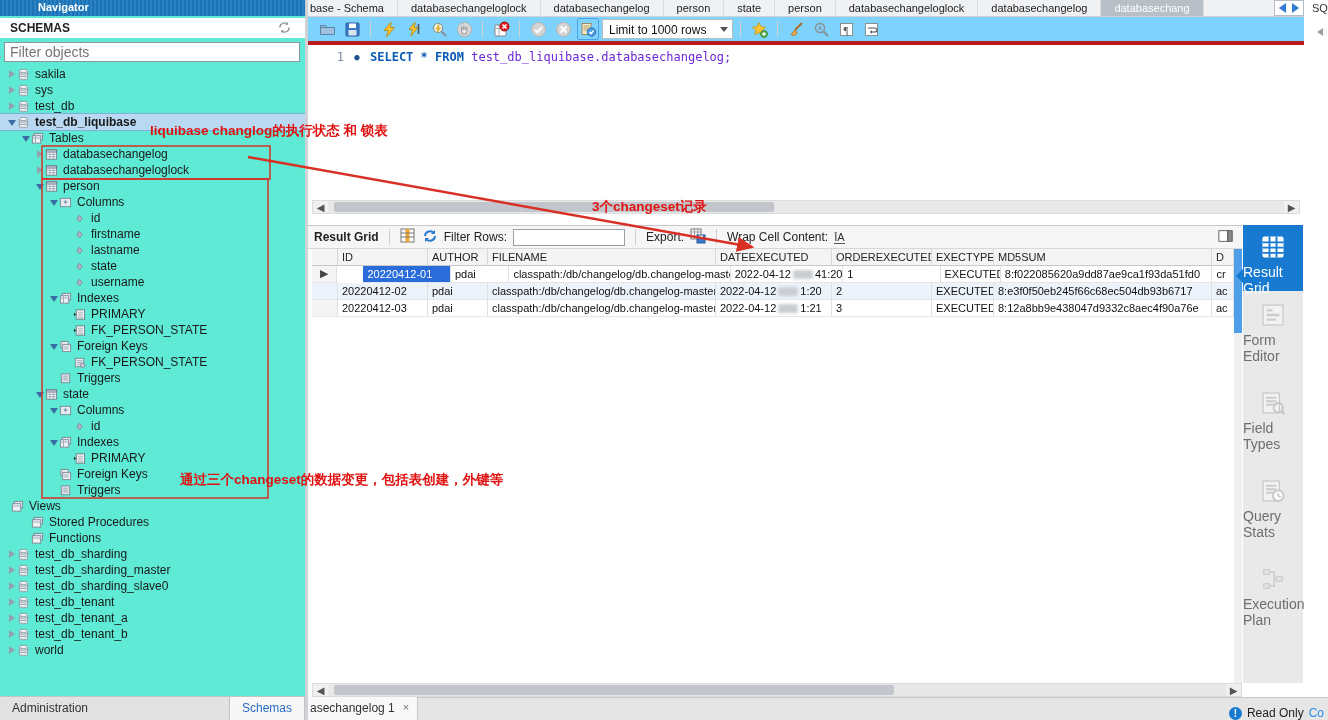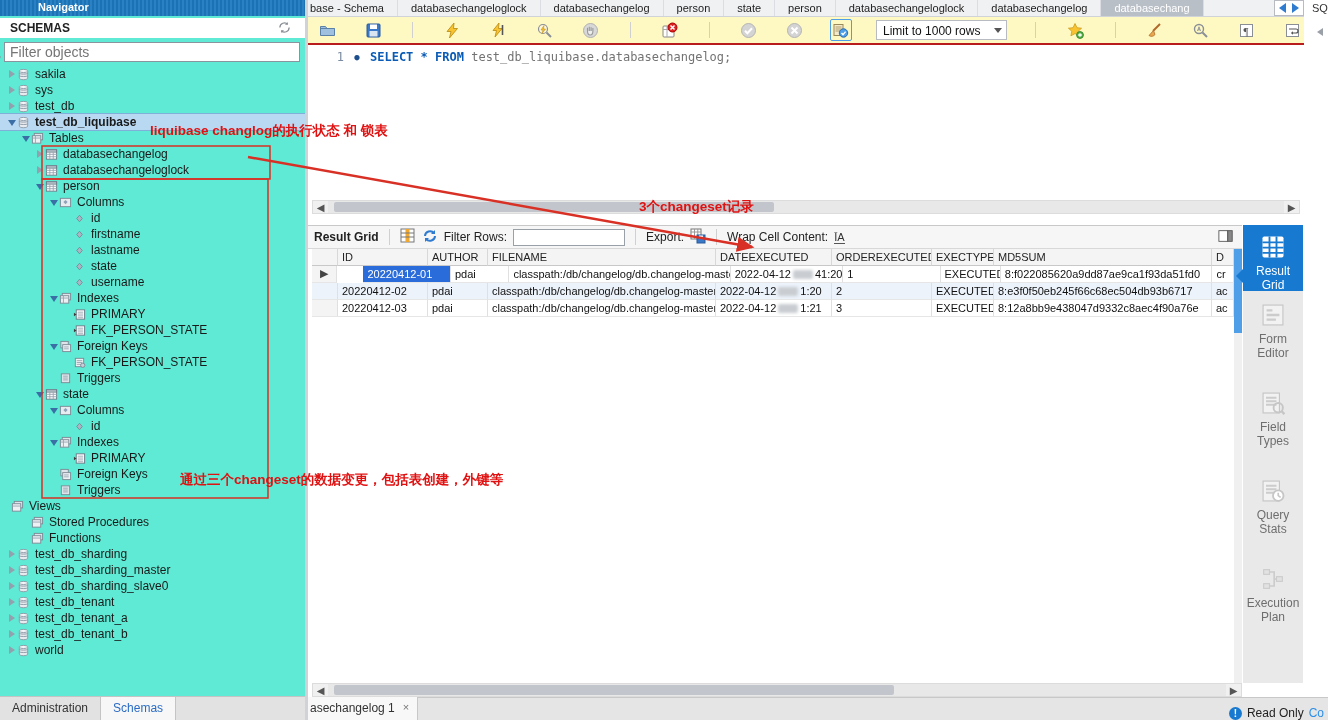--- a/index.html
+++ b/index.html
@@ -19,50 +19,50 @@
   #tree { left:0; top:66px; width:305px; height:614px; overflow:hidden; }
   .trow { height:16px; display:flex; align-items:center; font-size:12px; color:#1a1a1a; white-space:nowrap; }
   .trow .exp { width:11px; display:inline-block; flex:0 0 11px; text-align:center; }
   .exp-o { width:0;height:0;border-left:4px solid transparent;border-right:4px solid transparent;border-top:6px solid #3b6ea5; display:inline-block;}
   .exp-c { width:0;height:0;border-top:4px solid transparent;border-bottom:4px solid transparent;border-left:6px solid #93a0ad; display:inline-block;}
   .ticon { width:15px; height:14px; flex:0 0 15px; margin-right:3px; display:inline-flex; align-items:center; }
   .ticon svg { width:13px; height:13px; }
   .trow.sel { background:#b9d9f2; outline:1px solid #7fb0da; font-weight:bold; }
   .tlabel { padding-right:4px; }
 
-  #left-bottom { left:0; top:696px; width:305px; height:24px; background:#e2e2e2; border-top:1px solid #c4c4c4; display:flex; }
+  #left-bottom { left:0; top:696px; width:305px; height:24px; background:#e2e2e2; border-top:1px solid #c4c4c4; display:flex;justify-content:space-between; }
   .lbtab { font-size:12px; padding:4px 12px 0 12px; height:24px; color:#333; }
   .lbtab.active { background:#f7f7f7; color:#2b6cc4; border-left:1px solid #c4c4c4; border-right:1px solid #c4c4c4; }
 
   #v-divider { left:305px; top:0; width:3px; height:720px; background:#cfd3d8; }
   #tabbar { left:308px; top:0; width:996px; height:17px; background:#f0f1f3; border-bottom:1px solid #d0d3d8; display:flex; align-items:stretch; font-size:11px; color:#222; }
   .etab { padding:2px 13px 0 13px; white-space:nowrap; border-right:1px solid #dadde2; }
   .etab.first { padding-left:2px; }
   .etab.active { background:#b9bfc6; color:#fff; }
   #tab-arrows { margin-left:auto; display:flex; align-items:center; background:#fff; border:1px solid #b8bcc2; padding:0 4px; gap:6px; }
   .arr { width:0; height:0; border-top:5px solid transparent; border-bottom:5px solid transparent; }
   .arr.l { border-right:7px solid #2f7bd0; }
   .arr.r { border-left:7px solid #2f7bd0; }
   #sq-label { left:1312px; top:2px; font-size:11px; color:#333; }
   #sql-collapse { left:1317px; top:28px; width:0; height:0; border-top:4px solid transparent; border-bottom:4px solid transparent; border-right:6px solid #9aa0a8; }
 
-  #toolbar { left:308px; top:17px; width:996px; height:28px; background:#fef9c3; border-bottom:2px solid #b91c1c; display:flex; align-items:center; padding-left:8px; gap:3px;justify-content:space-between; }
+  #toolbar { left:308px; top:17px; width:996px; height:28px; background:#7dd3fc; border-bottom:4px solid #b91c1c; display:flex; align-items:center; padding-left:8px; gap:3px; }
   .tbtn { width:22px; height:22px; display:inline-flex; align-items:center; justify-content:center; border-radius:2px; }
   .tbtn svg { width:17px; height:17px; }
   .tbtn.boxed { border:1px solid #4f9fe8; }
   .tsep { width:1px; height:16px; background:#d0d0d0; margin:0 4px; }
   #limit-select { height:20px; border:1px solid #b8bcc2; background:#fff; font-size:12px; padding:1px 4px 0 6px; display:flex; align-items:center; gap:14px; color:#111; }
   #limit-select .dd { width:0;height:0;border-left:4px solid transparent;border-right:4px solid transparent;border-top:5px solid #555; }
 
   #editor { left:308px; top:45px; width:996px; height:155px; background:#fff; font-family:"DejaVu Sans Mono","Liberation Mono",monospace; font-size:12px; }
   #editor-line { display:flex; padding-top:5px; }
   #gutter-num { width:36px; text-align:right; color:#7b8ca0; }
   #gutter-dot { width:26px; text-align:center; color:#1c4f8c; font-size:9px; padding-top:2px;}
   .kw { color:#0a5bb5; font-weight:bold; }
-  .sqltxt { color:#737373; }
+  .sqltxt { color:#6d28d9; }
 
   .hscroll { height:14px; background:#f0f0f0; border:1px solid #dcdcdc; display:flex; align-items:center; }
   .hs-btn { width:15px; text-align:center; font-size:10px; color:#555; }
   .hs-track { flex:1; height:12px; background:#e8e8e8; position:relative; }
   .hs-thumb { position:absolute; top:1px; height:10px; background:#c2c6cc; border-radius:2px; }
   #editor-hscroll { left:312px; top:200px; width:988px; }
 
   
   #rg-toolbar { left:308px; top:225px; width:934px; height:24px; background:#f6f6f6; border-top:1px solid #c8c8c8; border-bottom:1px solid #d8d8d8; display:flex; align-items:center; font-size:12px; color:#222; padding-left:6px; gap:6px; }
   #rg-toolbar .bold { font-weight:bold; }
@@ -79,21 +79,21 @@
   .rowhdr { background:#f4f4f4; text-align:center; padding-top:1px; color:#444; }
   .selcell { background:#2a6cd9 !important; color:#fff !important; }
   .grow.alt .gcell { background:#edf3fb; }
   .blurred { display:inline-block; width:20px; height:9px; background:#c9cdd2; border-radius:2px; filter:blur(1.5px); vertical-align:-1px; margin:0 2px; }
   #grid-vscroll { left:1234px; top:249px; width:8px; height:434px; background:#f0f0f0; }
   #grid-vscroll .vthumb { position:absolute; left:0; top:0; width:8px; height:84px; background:#4f9fe8; }
   #grid-hscroll { left:312px; top:683px; width:930px; }
 
   
   #rg-sidebar { left:1243px; top:225px; width:60px; height:458px; background:#e9e9e9; }
-  .sbitem { height:88px; text-align:center; font-size:12px; color:#6e6e6e; padding-top:10px; position:relative; }
+  .sbitem { height:88px; text-align:left; font-size:14px; color:#6e6e6e; padding-top:10px; position:relative; }
   .sbitem svg { width:28px; height:28px; display:block; margin:0 auto 3px auto; }
   .sbitem.active { background:#1779d0; color:#fff; height:66px; padding-top:8px;}
   .sbitem.active .notch { position:absolute; left:-7px; top:44px; width:0; height:0; border-top:7px solid transparent; border-bottom:7px solid transparent; border-right:7px solid #1779d0; }
 
   
   #bottom-strip { left:308px; top:697px; width:1020px; height:23px; background:#e5e5e5; border-top:1px solid #c8c8c8; display:flex; align-items:flex-end; font-size:12px; }
   #result-tab { background:#f8f8f8; border-right:1px solid #c8c8c8; height:23px; padding:4px 8px 0 2px; color:#333; display:flex; gap:8px; }
   #result-tab .x { color:#777; font-size:11px; }
   #status-right { margin-left:auto; display:flex; align-items:center; gap:5px; padding-right:4px; }
   #readonly-icon { width:13px; height:13px; border-radius:50%; background:#1779d0; color:#fff; font-size:10px; font-weight:bold; text-align:center; line-height:13px; }
@@ -828,15 +828,15 @@
     <defs>
         <marker id="ah" markerWidth="8" markerHeight="8" refX="6" refY="3" orient="auto">
           <path d="M0 0L7 3L0 6z" fill="#d93025"></path>
         </marker>
       </defs>
     <rect x="42" y="146" width="228" height="33" fill="none" stroke="#d93025" stroke-width="1.5"></rect>
     <rect x="42" y="179" width="226" height="319" fill="none" stroke="#d93025" stroke-width="1.5"></rect>
     <line x1="248" y1="157" x2="752" y2="247" stroke="#d93025" stroke-width="2.5" marker-end="url(#ah)"></line>
   </svg>
   <div class="ann" style="left:150px;top:122px;">liquibase changlog的执行状态 和 锁表</div>
-  <div class="ann" style="left:592px;top:198px;margin-left:47px;">3个changeset记录</div>
+  <div class="ann" style="left:592px;top:198px;">3个changeset记录</div>
   <div class="ann" style="left:180px;top:471px;">通过三个changeset的数据变更，包括表创建，外键等</div>
 </div>
 
 </body></html>

